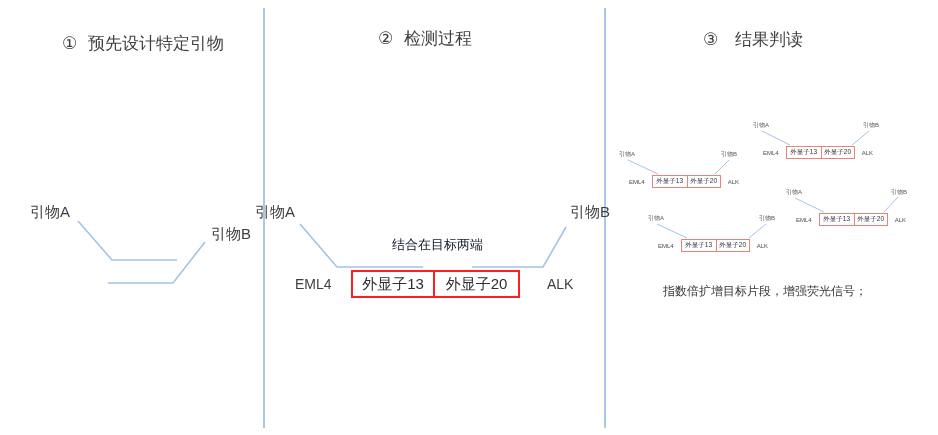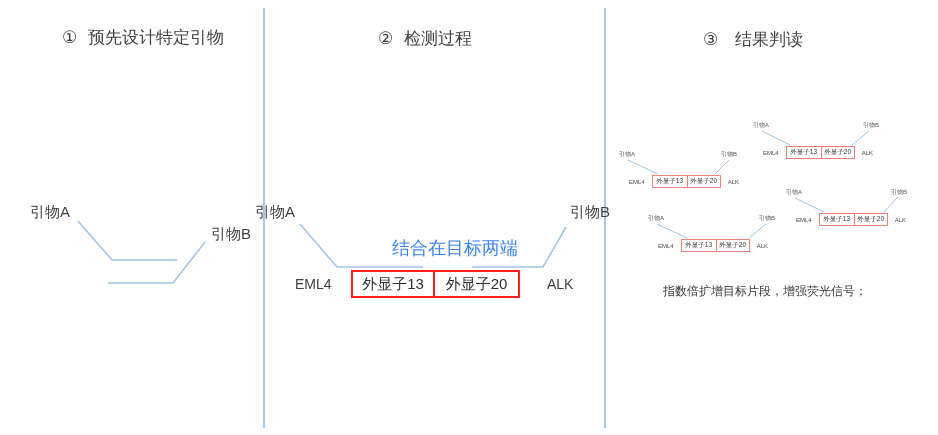--- a/index.html
+++ b/index.html
@@ -13,31 +13,31 @@
 
   
   .lines{position:absolute;left:0;top:0;width:938px;height:435px;pointer-events:none;}
   .lines polyline,.lines line{fill:none;stroke:#a3c4e6;stroke-width:1.6px;}
   .lines .thin{stroke-width:1px;}
 
   
   .txt{position:absolute;white-space:nowrap;}
 
   .panel-title{font-size:17px;color:#3f3f3f;word-spacing:6px;}
-  .t1{left:62px;top:26px;}
+  .t1{left:62px;top:32px;}
   .t2{left:378px;top:27px;}
   .t3{left:703px;top:28px;word-spacing:12px;}
 
   .primer-label{font-size:15px;color:#3f3f3f;z-index:3;}
   .p1a{left:30px;top:203px;}
   .p1b{left:211px;top:225px;}
   .p2a{left:255px;top:203px;}
   .p2b{left:570px;top:203px;}
 
-  .binding-note{left:392px;top:236px;font-size:18px;color:#3b82f6;}
+  .binding-note{left:392px;top:236px;font-size:13px;color:#0f172a;}
 
   .gene-label{font-size:14px;color:#3f3f3f;}
   .g-eml4{left:295px;top:276px;}
   .g-alk{left:547px;top:276px;}
 
   .exon-row{position:absolute;left:351px;top:270px;display:flex;z-index:2;}
   .exon-box{border:2px solid #ff1f1f;background:#fff;height:24px;display:flex;align-items:center;justify-content:center;font-size:15px;color:#2f2f2f;}
   .exon-box.b1{width:80px;}
   .exon-box.b2{width:83px;margin-left:-2px;}
 

